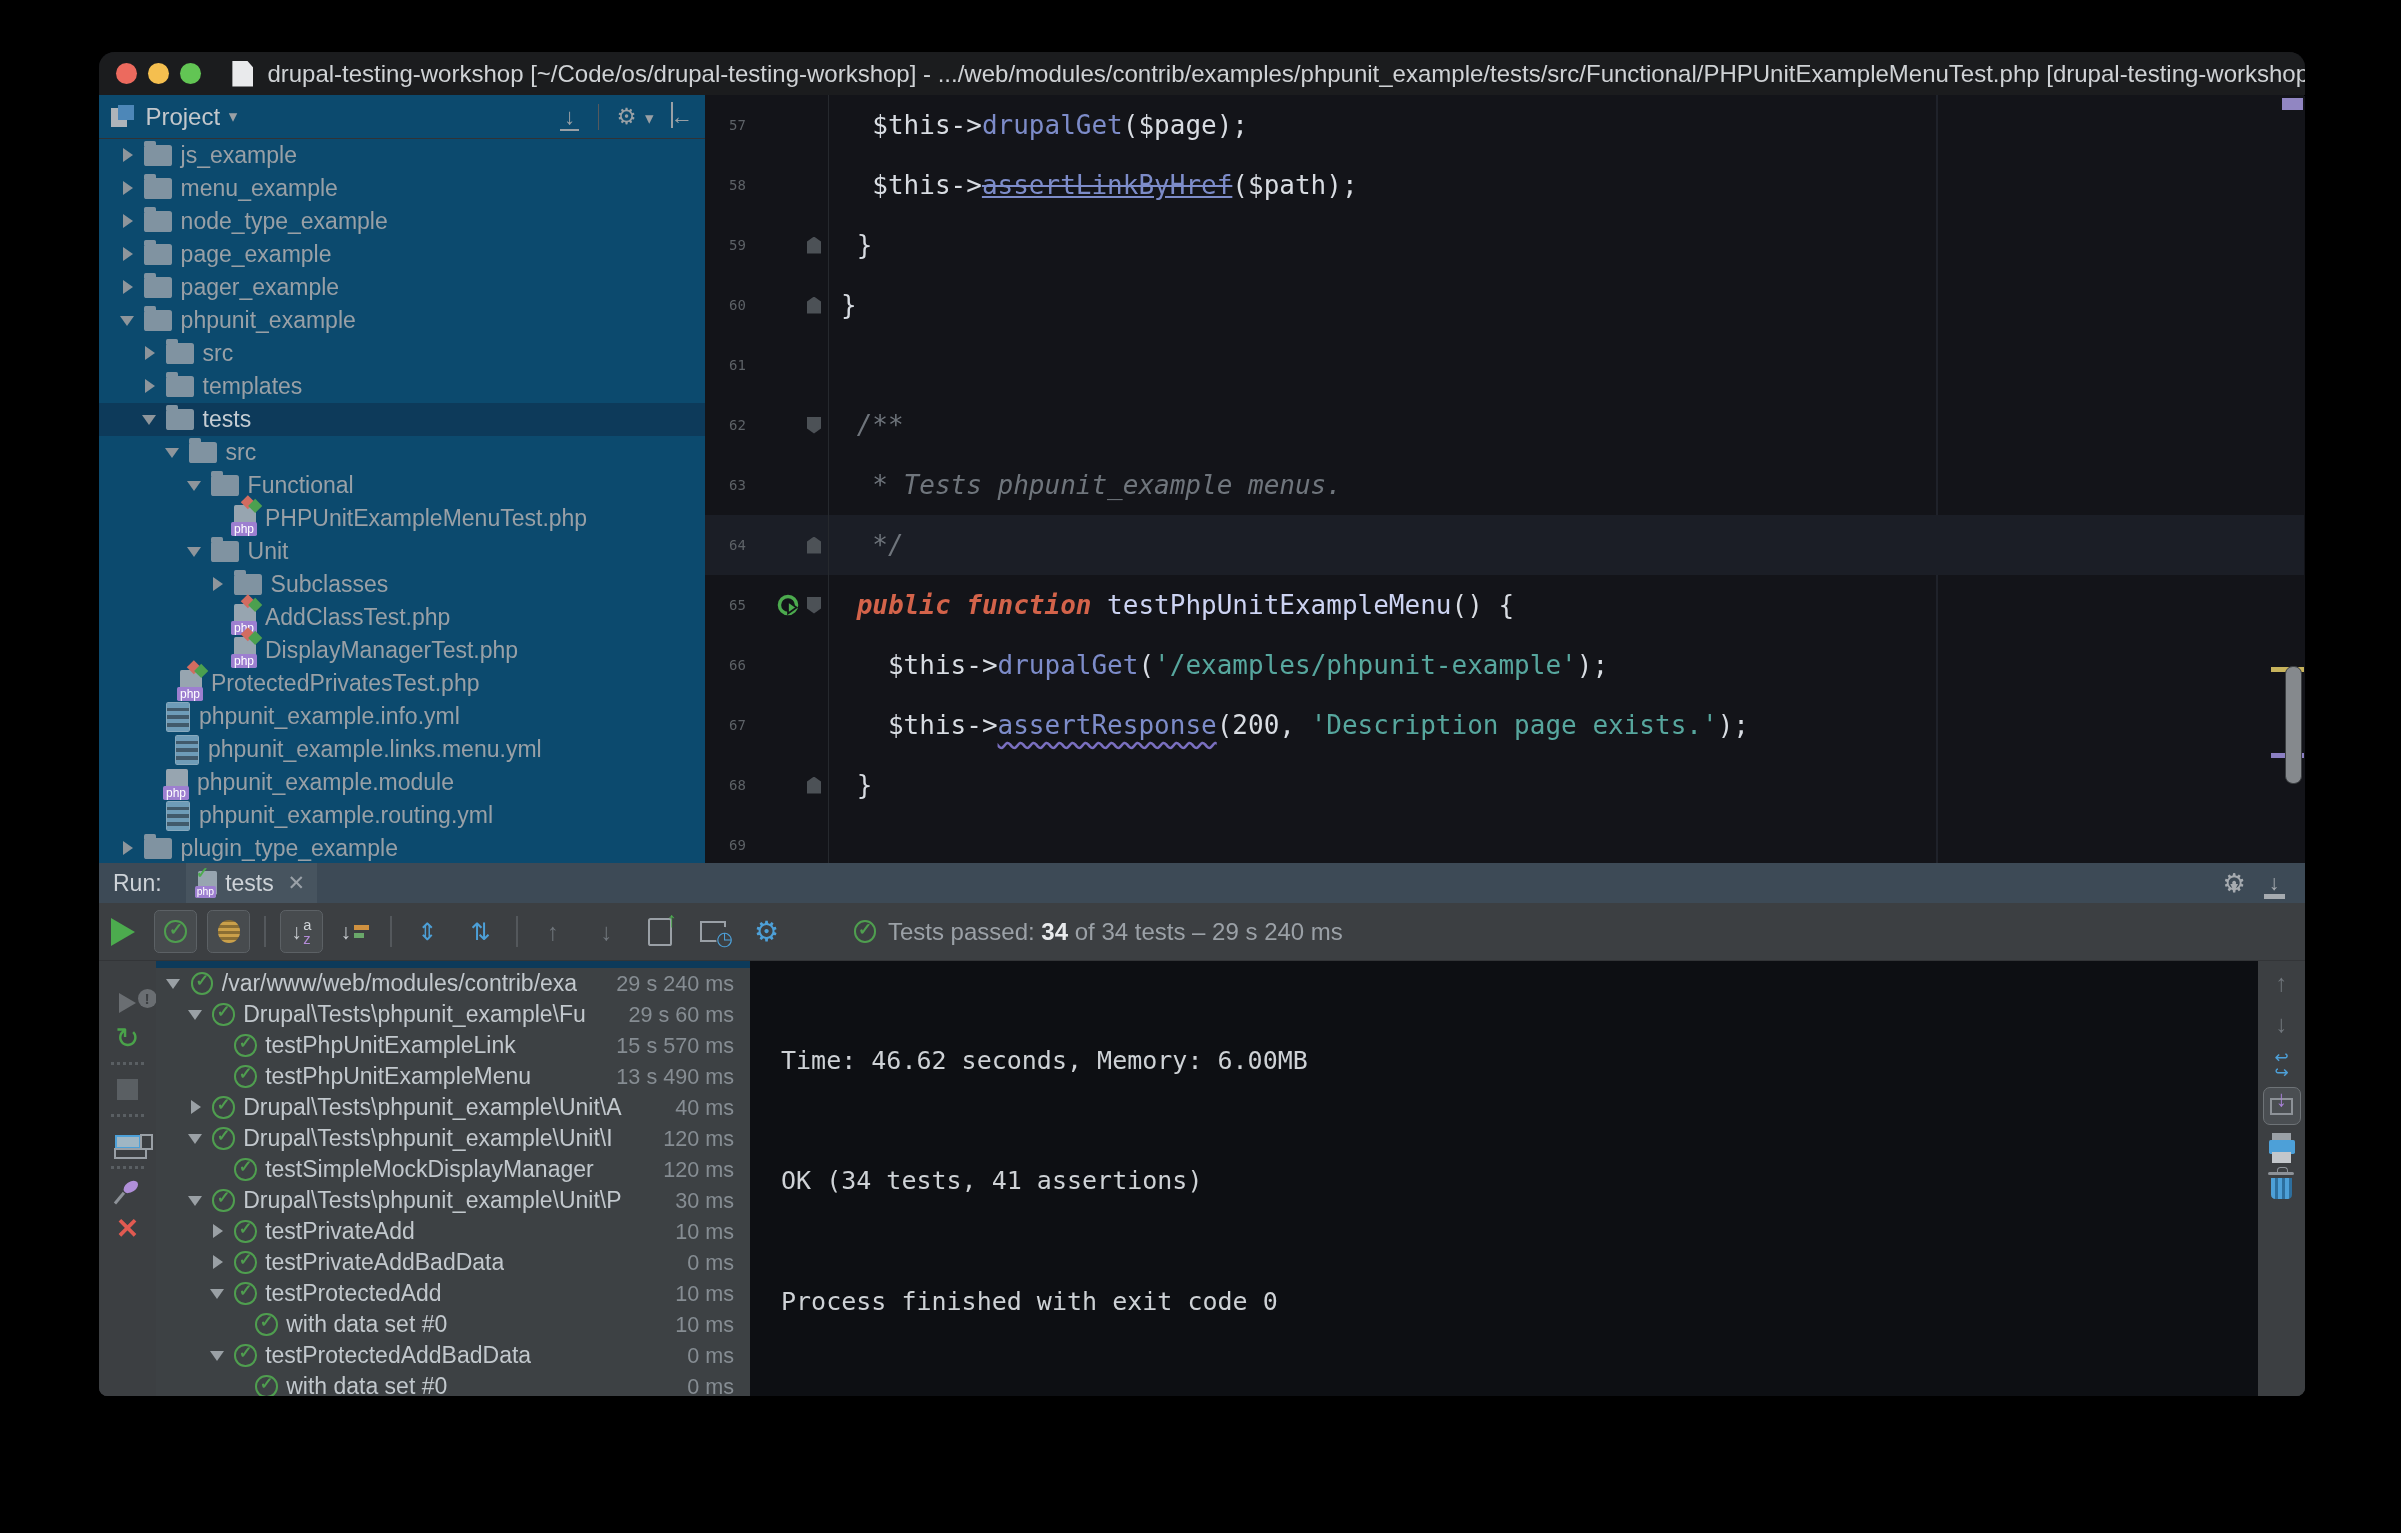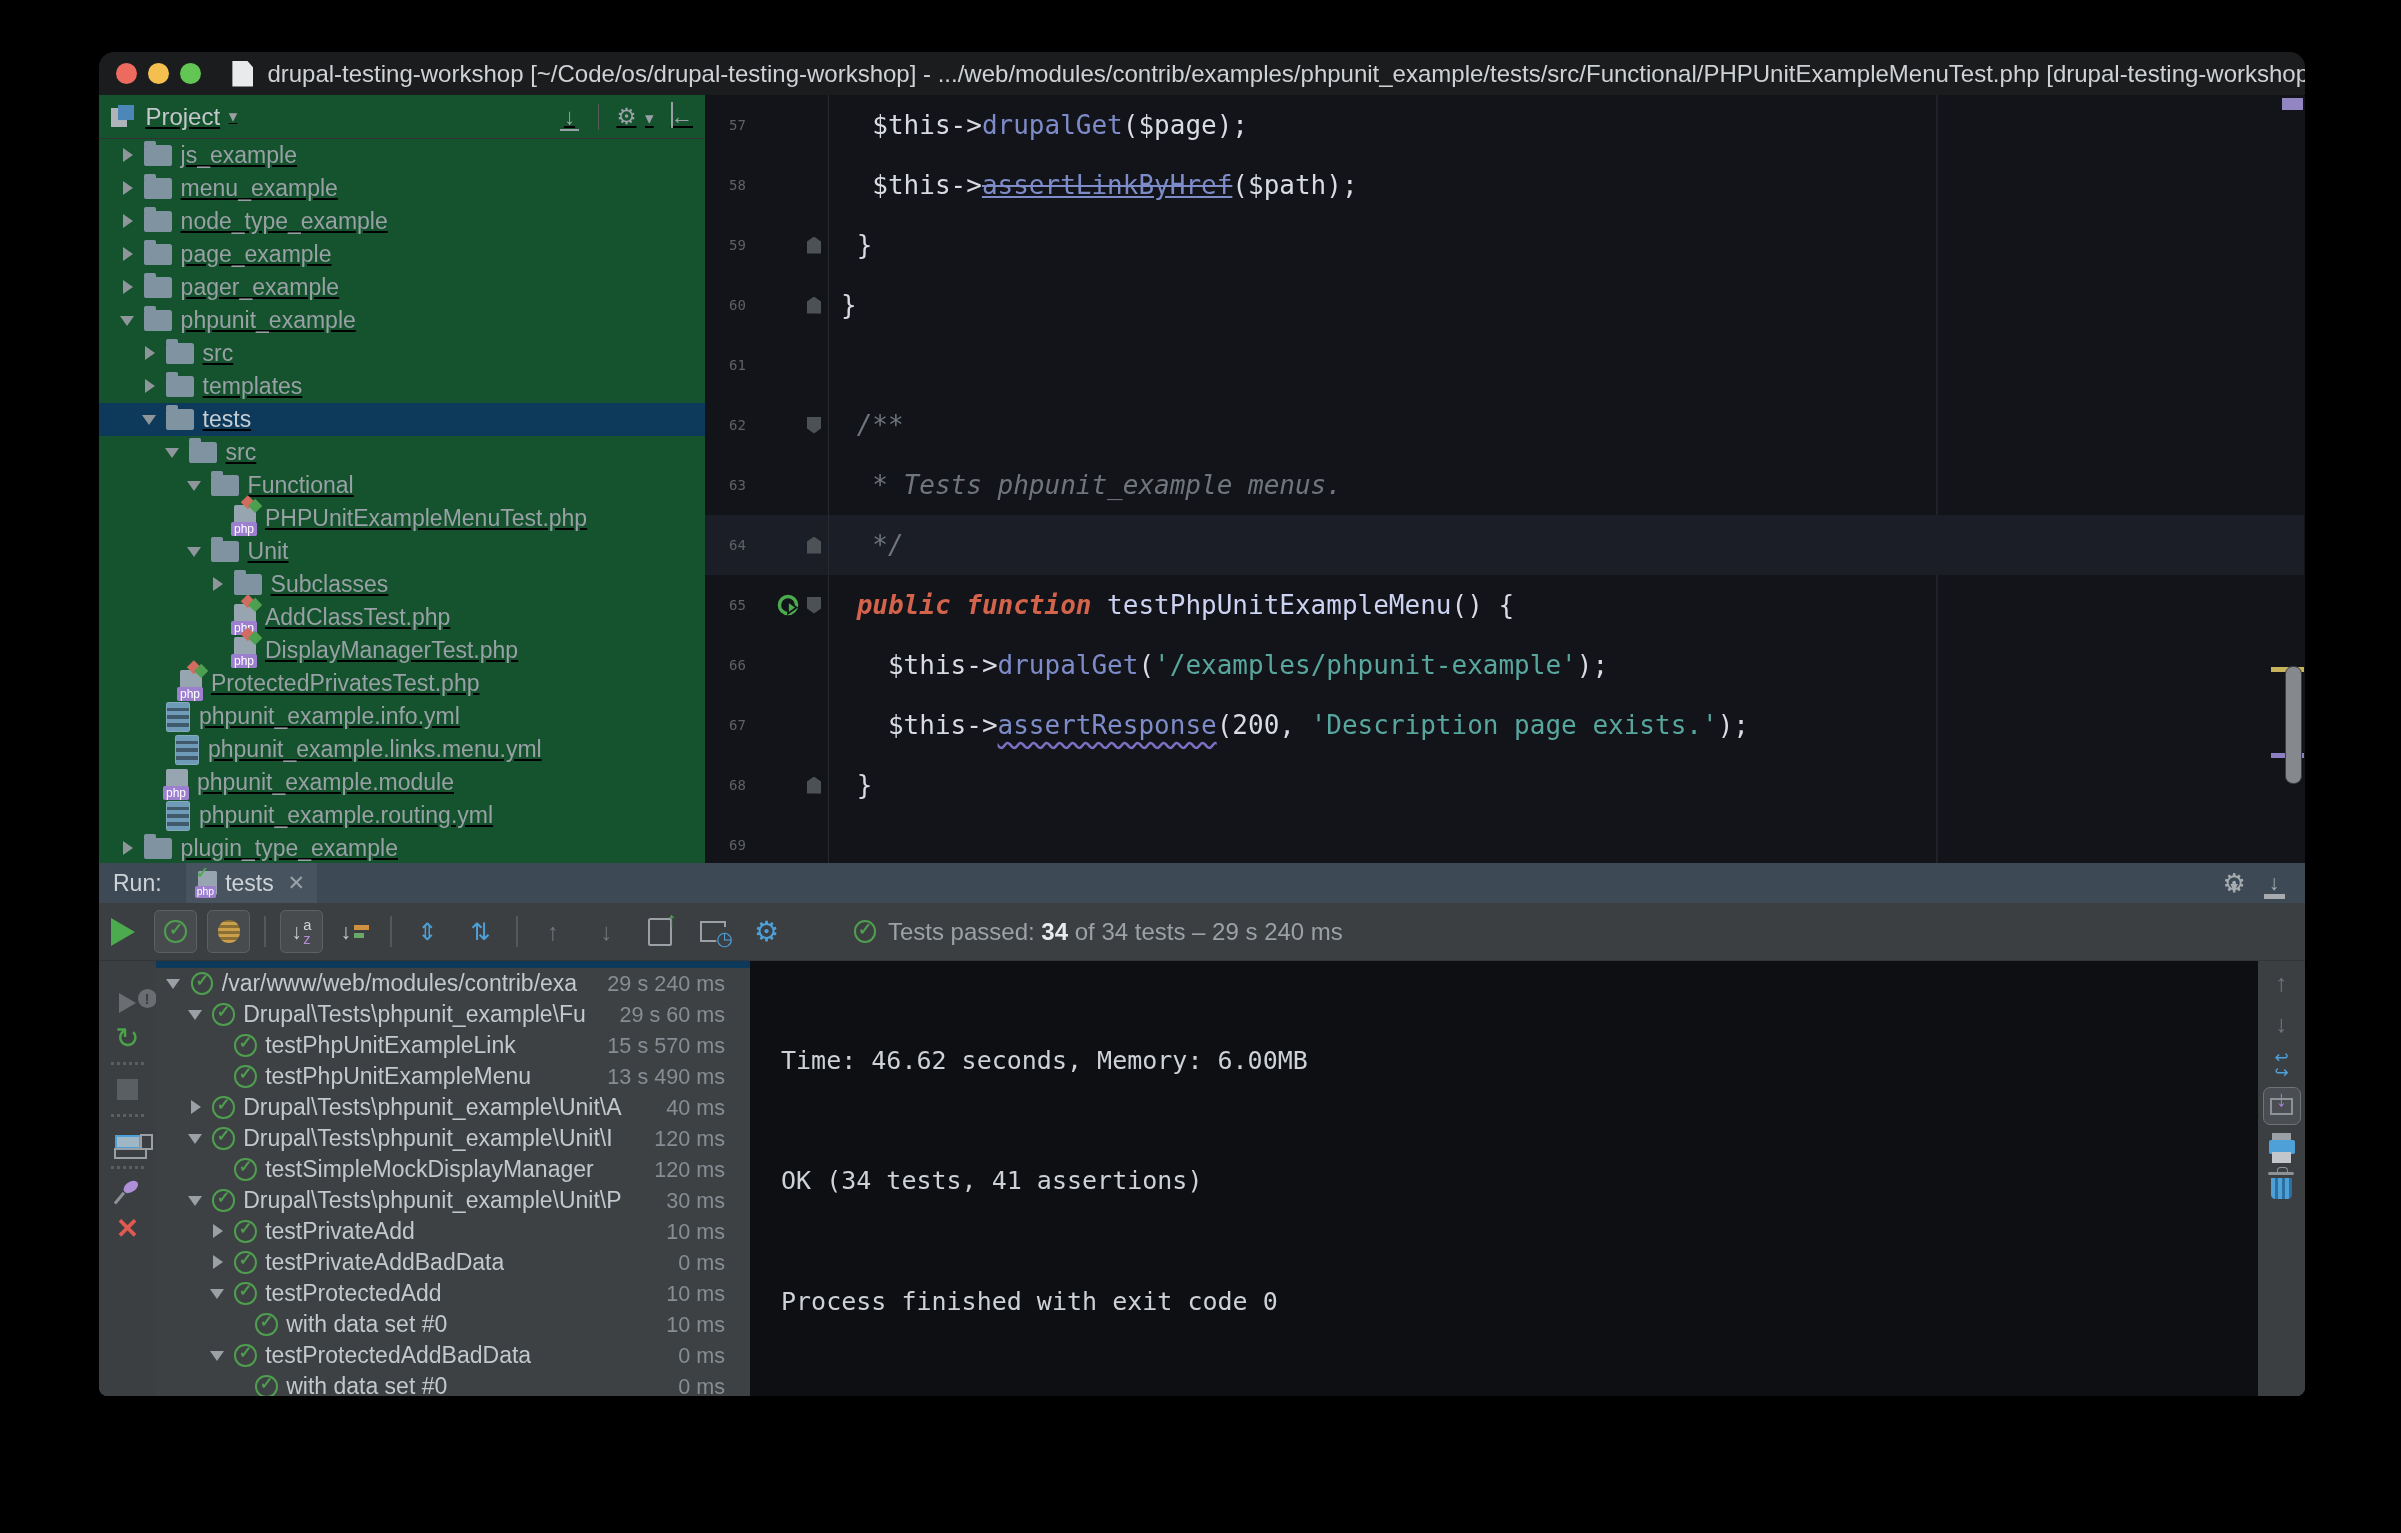--- a/index.html
+++ b/index.html
@@ -13,21 +13,21 @@
             display:flex;align-items:center;border-bottom:0.9px solid #000;}
   .tl{width:21px;height:21px;border-radius:50%;margin-left:11.2px;flex:0 0 auto;}
   .tl.red{background:#ec6a5e;margin-left:17px;}
   .tl.yellow{background:#f5bf4f;}
   .tl.green{background:#62c554;}
   .doc-ic{width:21px;height:26px;background:#e9eaec;margin-left:31px;flex:0 0 auto;
           clip-path:polygon(0 0,70% 0,100% 28%,100% 100%,0 100%);}
   .wtitle{color:#cfd2d5;font-size:24px;margin-left:14px;white-space:nowrap;overflow:hidden;}
 
   
-  .project-panel{position:absolute;left:0;top:43px;width:606px;height:904px;background:#14532d;overflow:hidden;text-decoration:underline;}
+  .project-panel{position:absolute;left:0;top:43px;width:606px;height:904px;background:#0c4a6e;overflow:hidden;}
   .pheader{height:43px;display:flex;align-items:center;padding:0 12px;color:#c4c8cc;
            font-size:24px;border-bottom:1.7px solid #313336;}
   .pp-ic{width:24px;height:24px;position:relative;margin-right:10.4px;}
   .pp-ic::before{content:"";position:absolute;left:0;top:3.5px;width:15.5px;height:19px;background:#aeb4ba;}
   .pp-ic::after{content:"";position:absolute;left:7px;top:0;width:15.5px;height:15.5px;background:#4d87b8;}
   .caret{font-size:17px;color:#9aa0a5;margin-left:8.6px;}
   .ph-right{margin-left:auto;display:flex;align-items:center;gap:17px;color:#9aa0a5;font-size:22.4px;}
   .mini-bar{display:inline-block;position:relative;width:22.4px;text-align:center;}
   .mini-bar.collapse::after{content:"";position:absolute;left:1.7px;bottom:-1.7px;width:19px;height:2.6px;background:#9aa0a5;}
   .vdiv{width:1.7px;height:26px;background:#55595d;}
@@ -137,21 +137,21 @@
   .layout-ic::before{content:"";position:absolute;right:-14px;top:-2.6px;width:8.6px;height:12px;border:2.6px solid #9aa0a6;}
   .layout-ic::after{content:"";position:absolute;left:-2.6px;bottom:-12px;width:29px;height:7px;border:2.6px solid #9aa0a6;}
   .pin-ic{position:relative;width:22.4px;height:22.4px;}
   .pin-ic::before{content:"";position:absolute;right:0;top:0;width:15.5px;height:10.4px;background:#b08fd9;border-radius:50%;transform:rotate(-35deg);}
   .pin-ic::after{content:"";position:absolute;left:1.7px;bottom:0;width:2.6px;height:14px;background:#8d9298;transform:rotate(40deg);}
   .xclose{color:#e15a51;font-size:28px;font-weight:bold;}
 
   .test-tree{position:absolute;left:57px;top:0;width:594px;height:100%;background:#3d4144;overflow:hidden;}
   .root-sliver{height:7px;background:#0d3a5a;}
   .trow{height:31px;display:flex;align-items:center;font-size:23px;color:#c2c8cd;white-space:nowrap;}
-  .trow .dur{margin-left:auto;padding-right:25px;color:#868d93;font-size:21.6px;}
+  .trow .dur{margin-left:auto;padding-right:16px;color:#868d93;font-size:21.6px;}
   .tok-ic{width:22.4px;height:22.4px;border:2.6px solid #4f9e4f;border-radius:50%;box-sizing:border-box;
           position:relative;flex:0 0 auto;margin-right:8.6px;}
   .tok-ic::after{content:"✓";position:absolute;left:2.6px;top:-3.5px;color:#4f9e4f;font-size:16.4px;font-weight:bold;}
   .tarr{width:21px;height:19px;flex:0 0 auto;position:relative;margin-right:5.2px;}
   .tarr.exp::before{content:"";position:absolute;left:1.7px;top:5.2px;border-left:7.8px solid transparent;
      border-right:7.8px solid transparent;border-top:10.4px solid #9aa0a5;}
   .tarr.col::before{content:"";position:absolute;left:5.2px;top:1.7px;border-top:7.8px solid transparent;
      border-bottom:7.8px solid transparent;border-left:10.4px solid #9aa0a5;}
   .tlabel{overflow:hidden;text-overflow:clip;}
 

